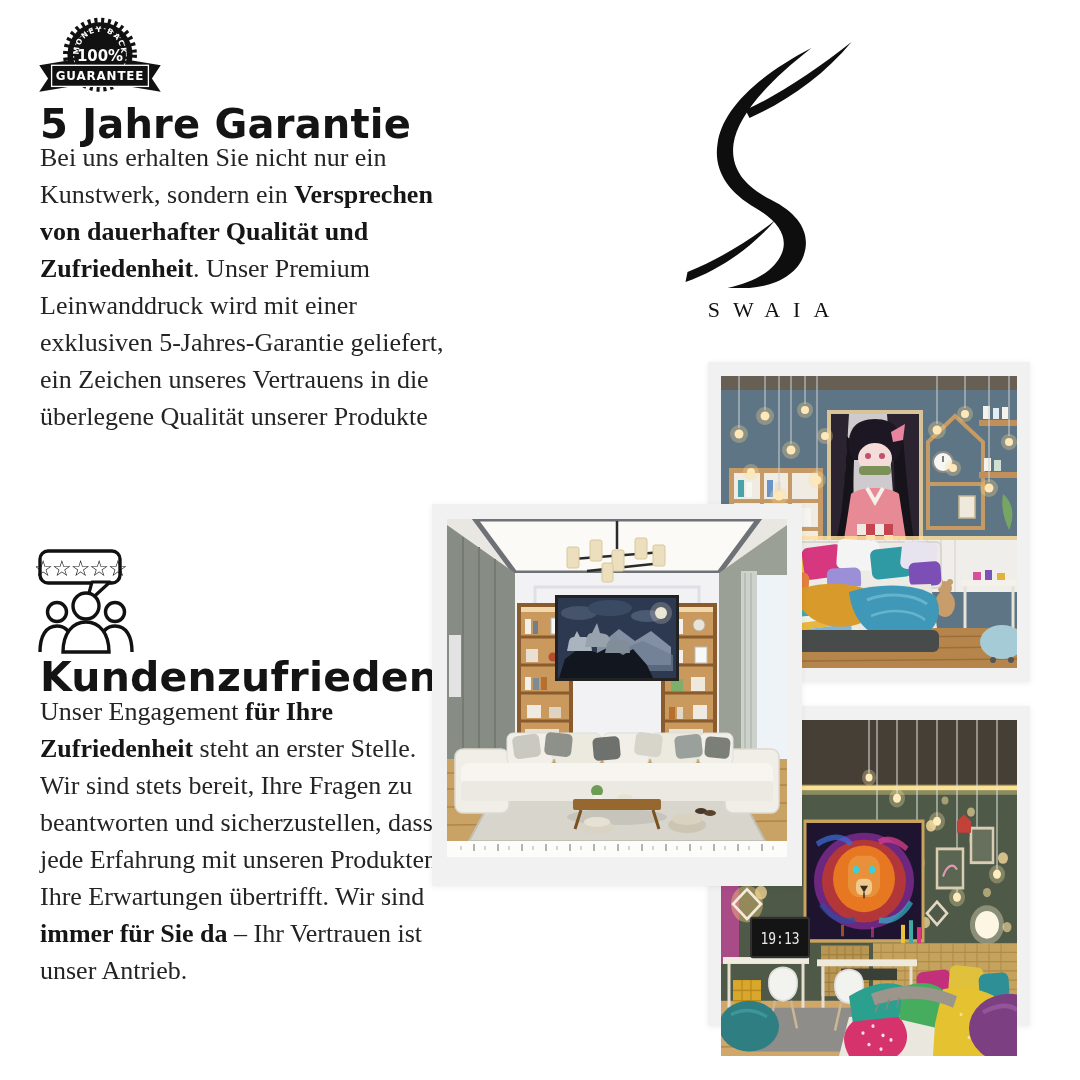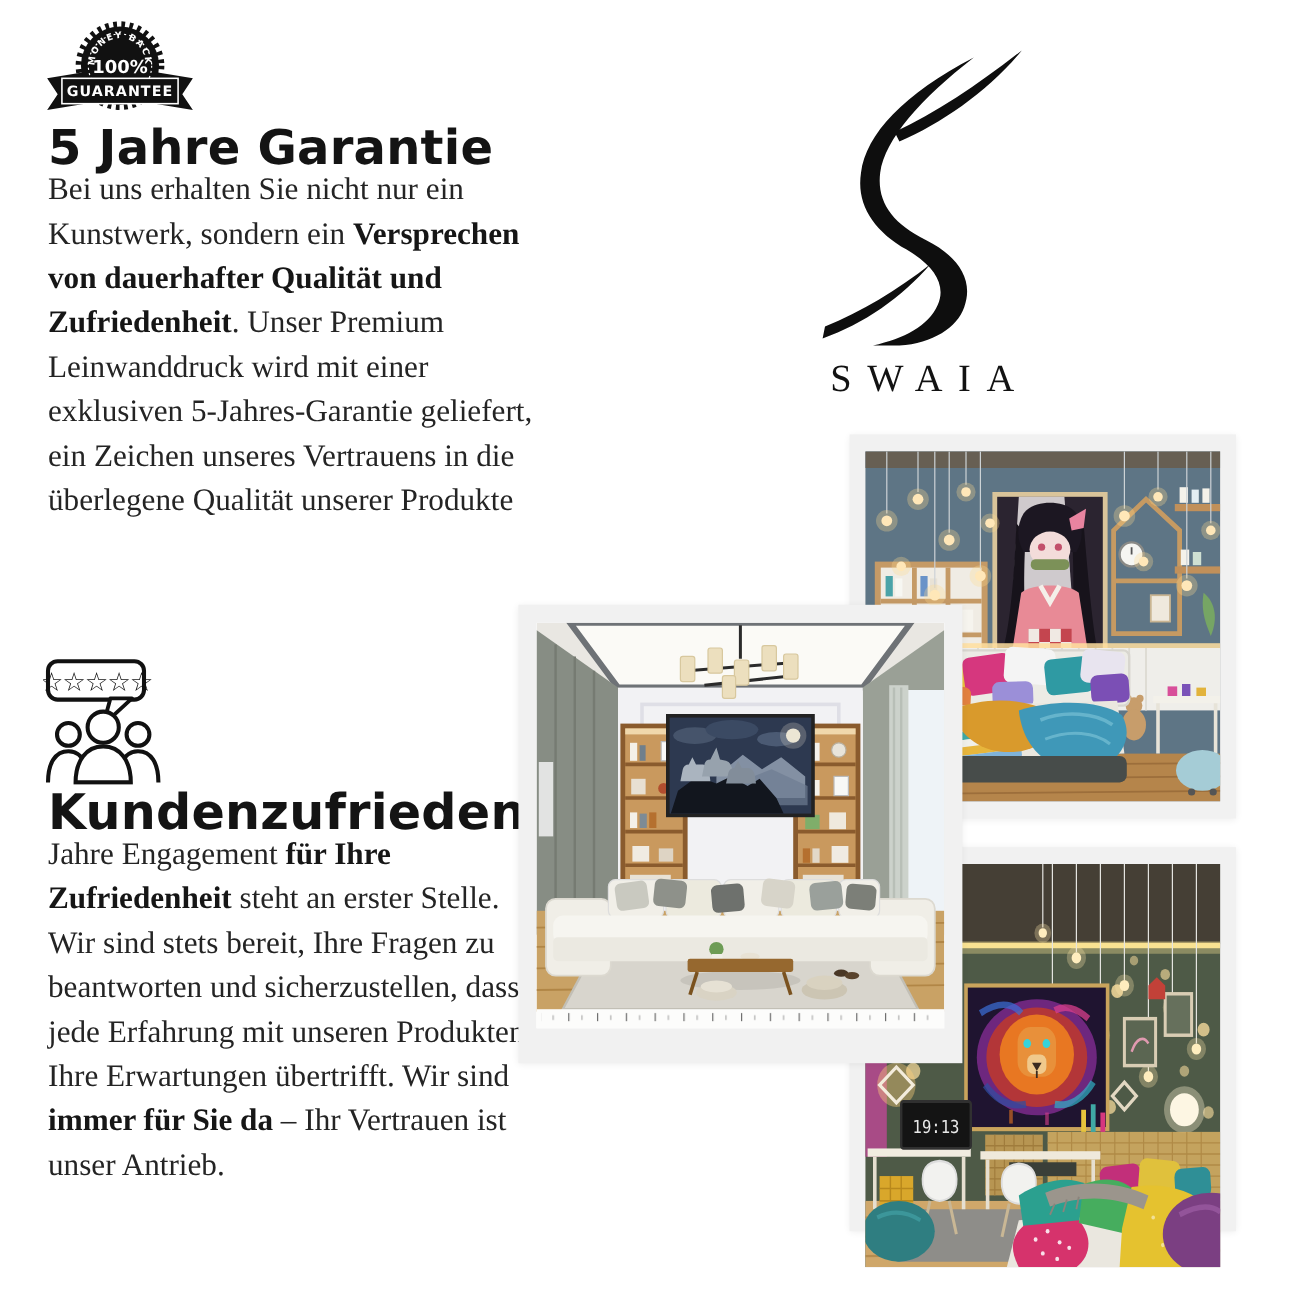--- a/index.html
+++ b/index.html
@@ -7,21 +7,21 @@
           font-family:"DejaVu Sans","Liberation Sans",sans-serif;color:#212121;}
   .abs{position:absolute;}
   h1,h2{margin:0;font-weight:700;color:#141414;letter-spacing:.2px;}
   h1{font-size:40px;}
   h2{font-size:41px;}
   .body-text{font-size:26px;line-height:37px;color:#242424;font-family:Liberation Serif, serif;}
   .body-text b{font-weight:700;color:#161616;}
   .photo-card{position:absolute;background:#f1f1f1;box-shadow:0 1px 6px rgba(0,0,0,.07);}
   .photo{position:absolute;overflow:hidden;background:#ddd;}
   .photo svg{display:block;width:100%;height:100%;}
-  #brand-wordmark{font-family:"Liberation Serif","DejaVu Serif",serif;font-size:32px;
+  #brand-wordmark{font-family:"Liberation Serif","DejaVu Serif",serif;font-size:22px;
                   letter-spacing:13px;color:#121212;text-align:center;}
 </style>
 </head>
 <body>
 
 <div id="canvas">
 
   <div class="abs" style="left:34px;top:14px;width:132px;height:92px;">
     <svg viewBox="0 0 150 104" width="132" height="92">
 
@@ -60,21 +60,21 @@
         <circle cx="79" cy="64" r="9.5"></circle>
         <path d="M 4,104 C 4,88 10,78 21,78 C 29,78 34,84 36,92"></path>
         <path d="M 96,104 C 96,88 90,78 79,78 C 71,78 66,84 64,92"></path>
         <circle cx="50" cy="58" r="13"></circle>
         <path d="M 27,104 C 27,86 36,74 50,74 C 64,74 73,86 73,104 Z"></path>
       </g>
     </svg>
   </div>
 
   <h2 class="abs" style="left:40px;top:653px;">Kundenzufriedenheit</h2>
-  <p class="abs body-text" style="left:40px;top:693px;width:420px;margin:0;"><span>Jahre Engagement </span><b>für Ihre Zufriedenheit</b><span> steht an erster Stelle. Wir sind stets bereit, Ihre Fragen zu beantworten und sicherzustellen, dass jede Erfahrung mit unseren Produkten Ihre Erwartungen übertrifft. Wir sind </span><b>immer für Sie da</b><span> – Ihr Vertrauen ist unser Antrieb.</span></p>
+  <p class="abs body-text" style="left:40px;top:693px;width:420px;margin:0;"><span>Unser Engagement </span><b>für Ihre Zufriedenheit</b><span> steht an erster Stelle. Wir sind stets bereit, Ihre Fragen zu beantworten und sicherzustellen, dass jede Erfahrung mit unseren Produkten Ihre Erwartungen übertrifft. Wir sind </span><b>immer für Sie da</b><span> – Ihr Vertrauen ist unser Antrieb.</span></p>
 
   <div class="abs" style="left:676px;top:40px;width:185px;height:252px;">
     <svg viewBox="0 0 170 252" width="185" height="252">
       <path fill="#0e0e0e" d="M 168,2 C 132,30 97,54 62,70 L 66,78 C 102,62 140,36 168,2 Z"></path>
       <path fill="#0e0e0e" d="M 128,8 C 84,42 54,76 50,104 C 47,128 60,146 88,160 C 116,174 128,194 120,216 C 114,233 94,246 66,248 L 44,248 C 70,242 90,232 98,214 C 105,198 96,182 72,168 C 44,152 30,130 34,104 C 38,72 70,38 128,8 Z"></path>
       <path fill="#0e0e0e" d="M 92,180 C 64,202 34,220 4,232 L 2,242 C 36,230 68,208 92,180 Z"></path>
     </svg>
   </div>
   <div id="brand-wordmark" class="abs" style="left:690px;top:297px;width:170px;">SWAIA</div>
 

